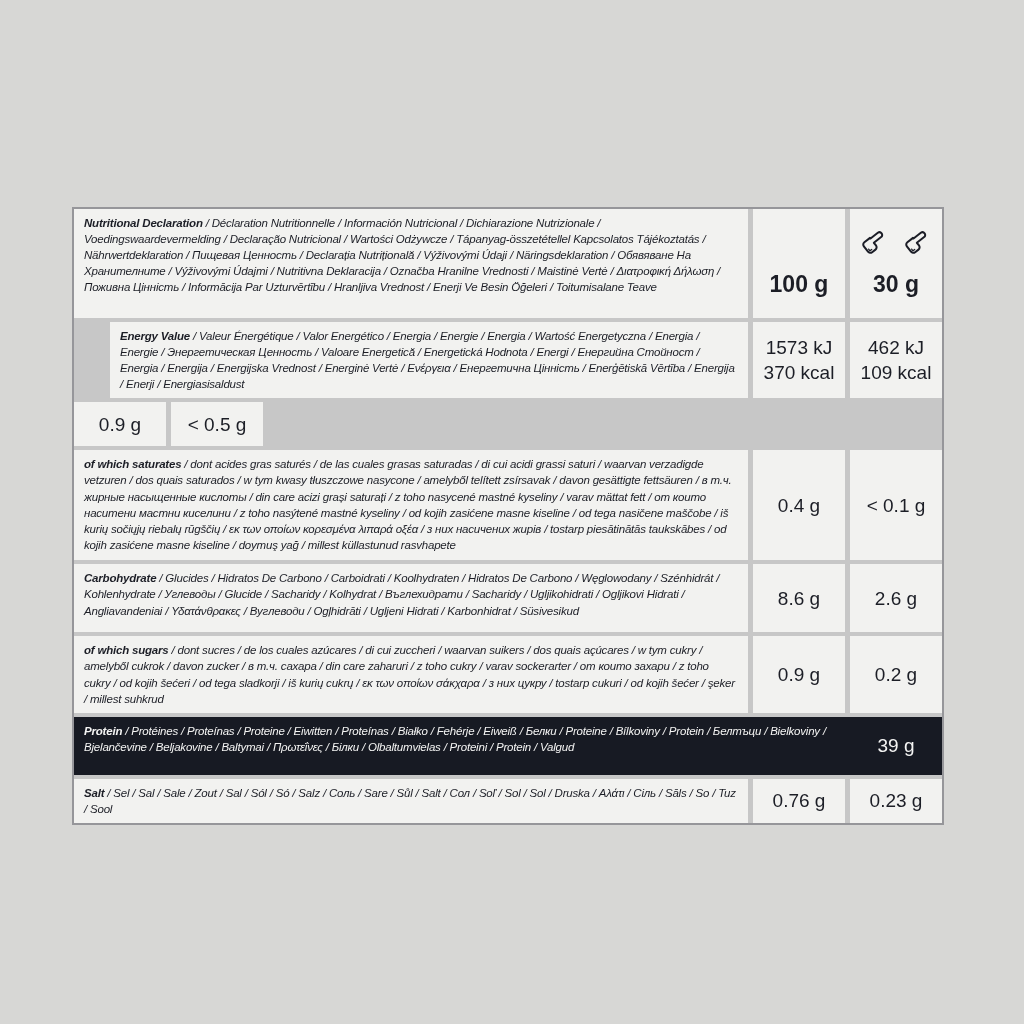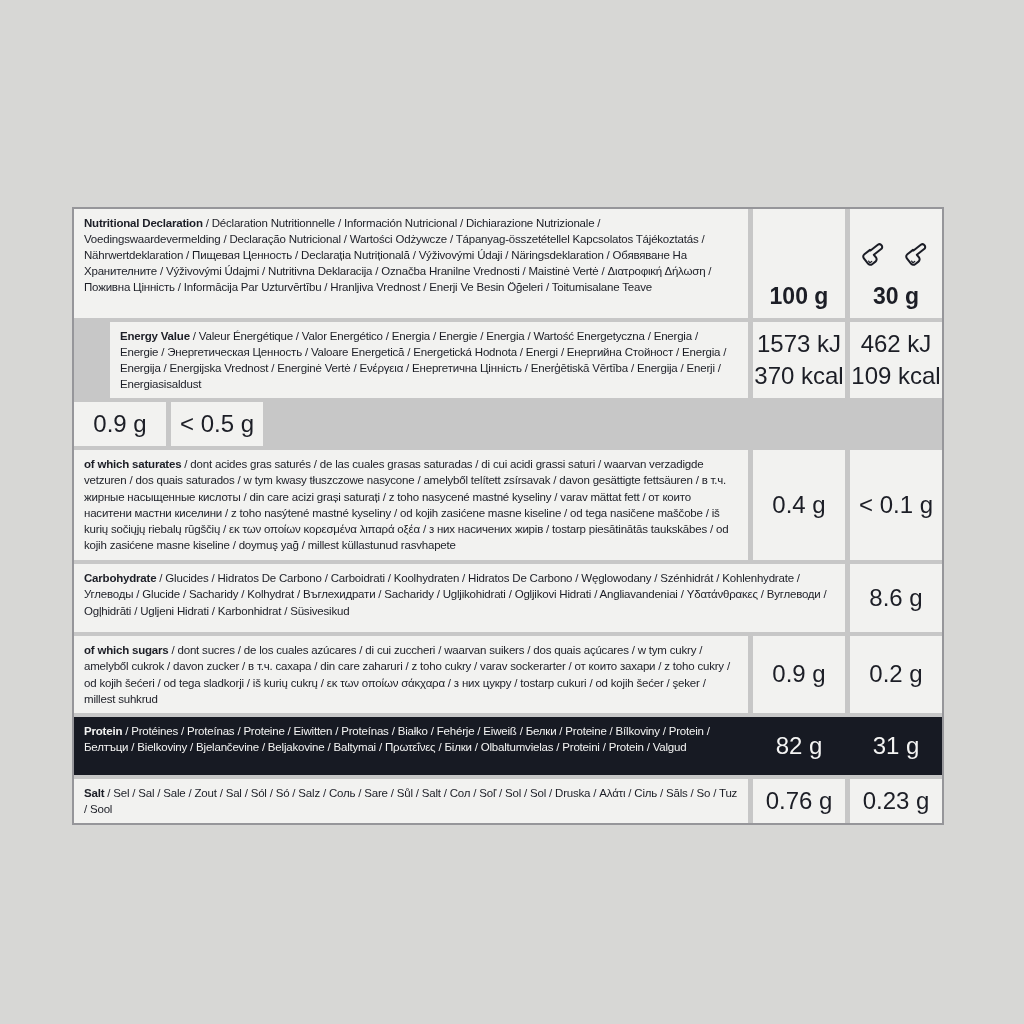--- a/index.html
+++ b/index.html
@@ -38,38 +38,39 @@
     color: #1c1e26;
     box-sizing: border-box;
   }
   .cell.label {
     flex: 1 1 auto;
     padding: 6px 10px 6px 10px;
     font-size: 11.5px;
     letter-spacing: -0.2px;
     line-height: 1.4;
     text-align: left;
+    font-style: italic;
   }
   .cell.label .lead {
     font-weight: bold;
   }
   .cell.value {
     flex: 0 0 92px;
     display: flex;
     align-items: center;
     justify-content: center;
     text-align: center;
-    font-size: 24px;
+    font-size: 19px;
     line-height: 1.35;
     white-space: pre-line;
   }
   .cell.header-val {
     flex-direction: column;
     justify-content: flex-end;
-    padding-bottom: 6px;
+    padding-bottom: 18px;
     font-size: 23px;
     font-weight: bold;
   }
   .scoops {
     display: flex;
     gap: 5px;
     margin-bottom: 9px;
   }
   .scoops svg { display: block; overflow: visible; }
 
@@ -142,36 +143,36 @@
       </div>
       <div class="cell value">0.4 g</div>
       <div class="cell value">&lt; 0.1 g</div>
     </div>
 
     <div class="row h-carb">
       <div class="cell label">
         <span class="lead">Carbohydrate</span><span> / Glucides / Hidratos De Carbono / Carboidrati / Koolhydraten / Hidratos De Carbono / Węglowodany / Szénhidrát / Kohlenhydrate / Углеводы / Glucide / Sacharidy / Kolhydrat / Въглехидрати / Sacharidy / Ugljikohidrati / Ogljikovi Hidrati / Angliavandeniai / Υδατάνθρακες / Вуглеводи / Ogļhidrāti / Ugljeni Hidrati / Karbonhidrat / Süsivesikud</span>
       </div>
       <div class="cell value">8.6 g</div>
+      <div class="cell value">2.6 g</div>
     </div>
 
     <div class="row h-sugar">
       <div class="cell label">
         <span class="lead">of which sugars</span><span> / dont sucres / de los cuales azúcares / di cui zuccheri / waarvan suikers / dos quais açúcares / w tym cukry / amelyből cukrok / davon zucker / в т.ч. сахара / din care zaharuri / z toho cukry / varav sockerarter / от които захари / z toho cukry / od kojih šećeri / od tega sladkorji / iš kurių cukrų / εκ των οποίων σάκχαρα / з них цукру / tostarp cukuri / od kojih šećer / şeker / millest suhkrud</span>
       </div>
       <div class="cell value">0.9 g</div>
       <div class="cell value">0.2 g</div>
     </div>
 
     <div class="row dark h-protein">
       <div class="cell label">
         <span class="lead">Protein</span><span> / Protéines / Proteínas / Proteine / Eiwitten / Proteínas / Białko / Fehérje / Eiweiß / Белки / Proteine / Bílkoviny / Protein / Белтъци / Bielkoviny / Bjelančevine / Beljakovine / Baltymai / Πρωτεΐνες / Білки / Olbaltumvielas / Proteini / Protein / Valgud</span>
       </div>
-      <div class="cell value">82 g</div>
-      <div class="cell value">31 g</div>
+      <div class="cell value">39 g</div>
     </div>
 
     <div class="row h-salt">
       <div class="cell label">
         <span class="lead">Salt</span><span> / Sel / Sal / Sale / Zout / Sal / Sól / Só / Salz / Соль / Sare / Sůl / Salt / Сол / Soľ / Sol / Sol / Druska / Αλάτι / Сіль / Sāls / So / Tuz / Sool</span>
       </div>
       <div class="cell value">0.76 g</div>
       <div class="cell value">0.23 g</div>
     </div>
 

